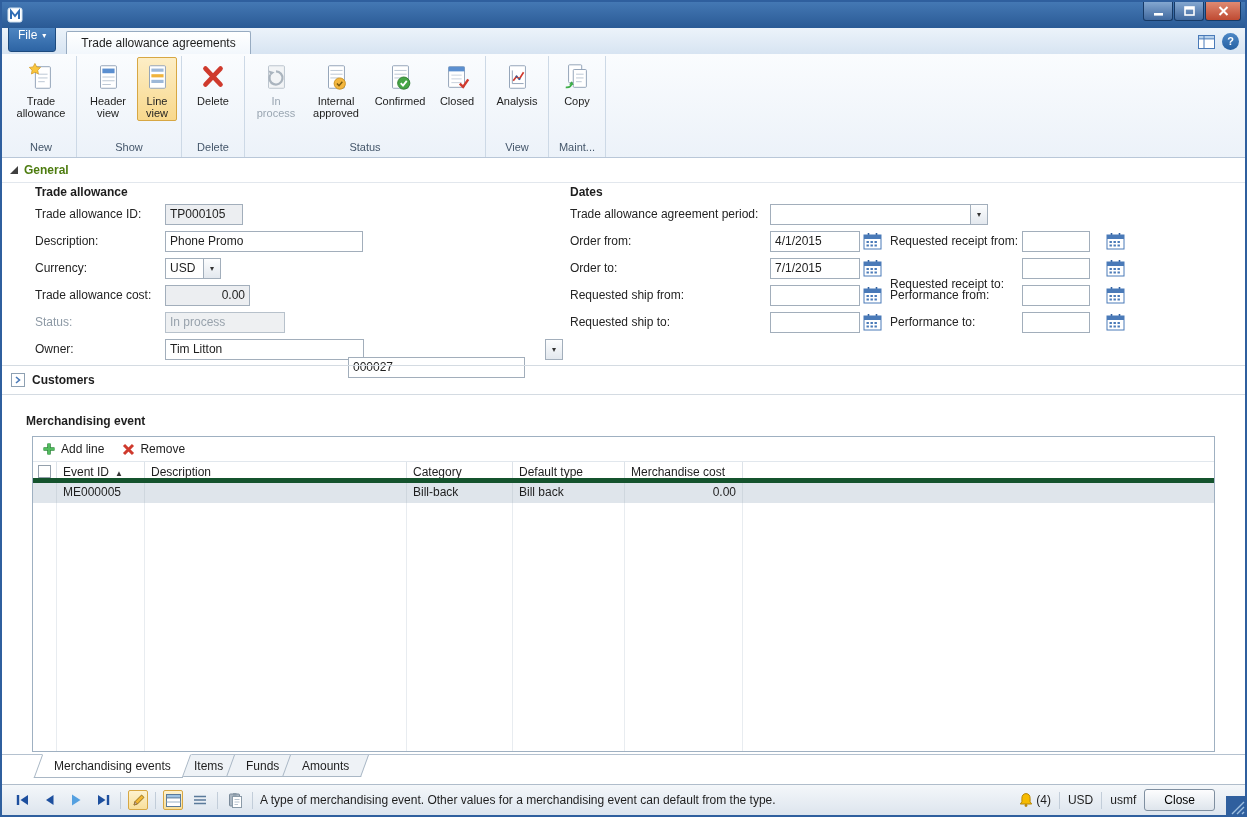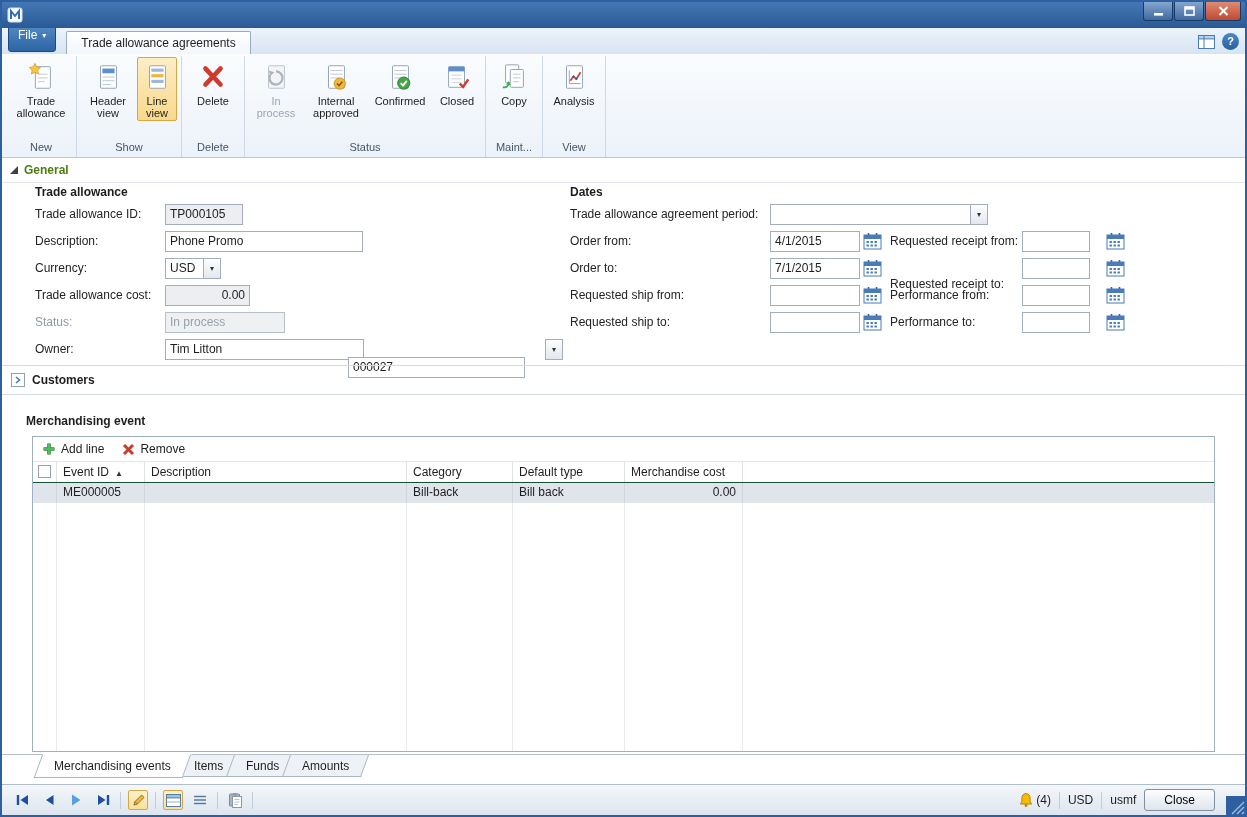--- a/index.html
+++ b/index.html
@@ -72,21 +72,21 @@
                border-bottom:1px solid #d4dbe2; display:flex; align-items:center; gap:7px;
                padding-left:9px; font-weight:bold; cursor:pointer; }
 
   
   .merch-title { position:absolute; left:24px; top:256px; font-weight:bold; }
   .panel { position:absolute; left:30px; right:30px; top:278px; height:316px;
            border:1px solid #9fb0c1; display:flex; flex-direction:column; background:#fff; }
   .gtoolbar { height:25px; display:flex; align-items:center; gap:18px; padding:0 9px;
               border-bottom:1px solid #e1e7ed; flex:none; }
   .gtool { display:flex; align-items:center; gap:5px; cursor:pointer; }
-  .ghead { display:flex; height:21px; border-bottom:1px solid #14532d; flex:none; }
+  .ghead { display:flex; height:21px; border-bottom:5px solid #14532d; flex:none; }
   .gc { border-right:1px solid #dde3e9; padding:0 6px; line-height:20px; overflow:hidden; white-space:nowrap; }
   .c0{width:24px; padding:0;} .c1{width:88px} .c2{width:262px} .c3{width:106px} .c4{width:112px} .c5{width:118px}
   .num-c { text-align:right; }
   .sort-arrow { font-size:8px; margin-left:6px; color:#333; }
   .cb { width:13px; height:13px; border:1px solid #94a0ac; background:#fff; margin:3px auto 0; cursor:pointer; }
   .grow { display:flex; height:20px; background:#dfe5eb; flex:none; cursor:pointer; }
   .grow .gc { border-right:1px solid #cfd7de; line-height:19px; }
   .gfill { flex:1; display:flex; }
   .gfill .gc { height:100%; border-right:1px solid #e8ecf0; padding:0; }
 
@@ -266,52 +266,52 @@
               </svg>
           </span>
           <span class="rlabel">Closed</span>
         </div>
       </div>
       <div class="rgroup-label">Status</div>
     </div>
 
     <div class="rgroup">
       <div class="rbuttons">
+        <div class="rbtn">
+          <span class="ricon">
+            <svg width="30" height="30" viewBox="0 0 32 32">
+                <rect x="8" y="4" width="17" height="24" rx="1" fill="#fff" stroke="#8fa0b5"></rect>
+                <path d="M11 9v14h12" stroke="#8fa0b5" fill="none"></path>
+                <path d="M12 20l3.5-4.5 3 2.5 4.5-7" stroke="#d03a2e" stroke-width="1.8" fill="none"></path>
+                <circle cx="15.5" cy="15.5" r="1.2" fill="#2d64a4"></circle>
+                <circle cx="18.5" cy="18" r="1.2" fill="#2d64a4"></circle>
+              </svg>
+          </span>
+          <span class="rlabel">Analysis</span>
+        </div>
+      </div>
+      <div class="rgroup-label">View</div>
+    </div>
+
+    <div class="rgroup">
+      <div class="rbuttons">
         <div class="rbtn w48">
           <span class="ricon">
             <svg width="30" height="30" viewBox="0 0 32 32">
                 <rect x="7" y="3" width="14" height="19" rx="1" fill="#fff" stroke="#8fa0b5"></rect>
                 <rect x="12" y="8" width="14" height="19" rx="1" fill="#fff" stroke="#8fa0b5"></rect>
                 <path d="M15 13h8M15 17h8M15 21h6" stroke="#b9c4d2" fill="none"></path>
                 <path d="M4 27c4 .5 6-1.5 6.5-4.5" fill="none" stroke="#3fae49" stroke-width="2"></path>
                 <path d="M12.5 24.5l-2 -4-3 3.4z" fill="#3fae49"></path>
               </svg>
           </span>
           <span class="rlabel">Copy</span>
         </div>
       </div>
       <div class="rgroup-label">Maint...</div>
-    </div>
-
-    <div class="rgroup">
-      <div class="rbuttons">
-        <div class="rbtn">
-          <span class="ricon">
-            <svg width="30" height="30" viewBox="0 0 32 32">
-                <rect x="8" y="4" width="17" height="24" rx="1" fill="#fff" stroke="#8fa0b5"></rect>
-                <path d="M11 9v14h12" stroke="#8fa0b5" fill="none"></path>
-                <path d="M12 20l3.5-4.5 3 2.5 4.5-7" stroke="#d03a2e" stroke-width="1.8" fill="none"></path>
-                <circle cx="15.5" cy="15.5" r="1.2" fill="#2d64a4"></circle>
-                <circle cx="18.5" cy="18" r="1.2" fill="#2d64a4"></circle>
-              </svg>
-          </span>
-          <span class="rlabel">Analysis</span>
-        </div>
-      </div>
-      <div class="rgroup-label">View</div>
     </div>
 
   </div>
 
   <div class="content">
 
     <div class="sec-head" style="left:8px; top:5px;">
       <span class="tri-exp"></span>
       <span>General</span>
     </div>
@@ -606,20 +606,21 @@
     <span class="vsep"></span>
     <span class="sicon">
       <svg width="15" height="16" viewBox="0 0 15 16">
           <rect x="1.5" y="2" width="10" height="12" rx="1" fill="#aab6c2" stroke="#7a8a9a"></rect>
           <rect x="5" y="1" width="3.5" height="2.6" fill="#8a9aa8"></rect>
           <rect x="4.5" y="4.5" width="9" height="11" fill="#fff" stroke="#8a9aa8"></rect>
           <path d="M6.5 7.5h5M6.5 10h5M6.5 12.5h3.5" stroke="#b9c4d0"></path>
         </svg>
     </span>
     <span class="vsep"></span>
+    <span>A type of merchandising event. Other values for a merchandising event can default from the type.</span>
 
     <span class="sb-right">
       <span class="bell-wrap">
         <svg width="16" height="16" viewBox="0 0 16 16">
             <path d="M8 1.6c-2.9 0-4.1 2.2-4.1 4.6v3.6L2.3 12h11.4l-1.6-2.2V6.2C12.1 3.8 10.9 1.6 8 1.6z" fill="#f6bb00" stroke="#b8870a"></path>
             <circle cx="8" cy="13.5" r="1.4" fill="#b8870a"></circle>
           </svg>
         <span>(4)</span>
       </span>
       <span class="vsep"></span>

